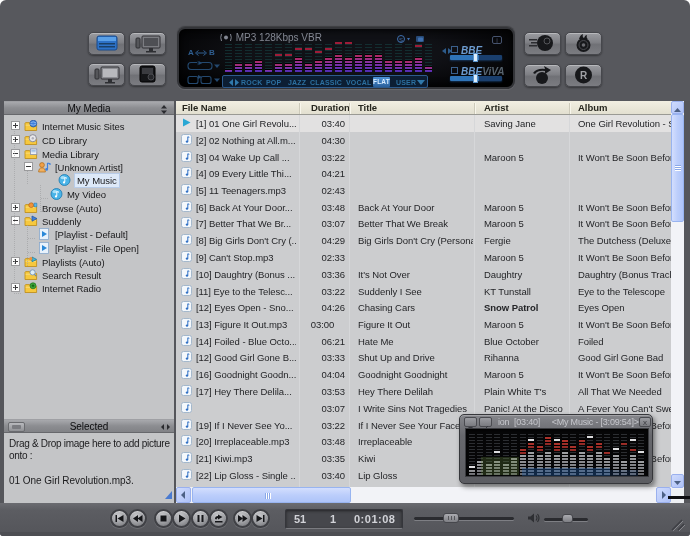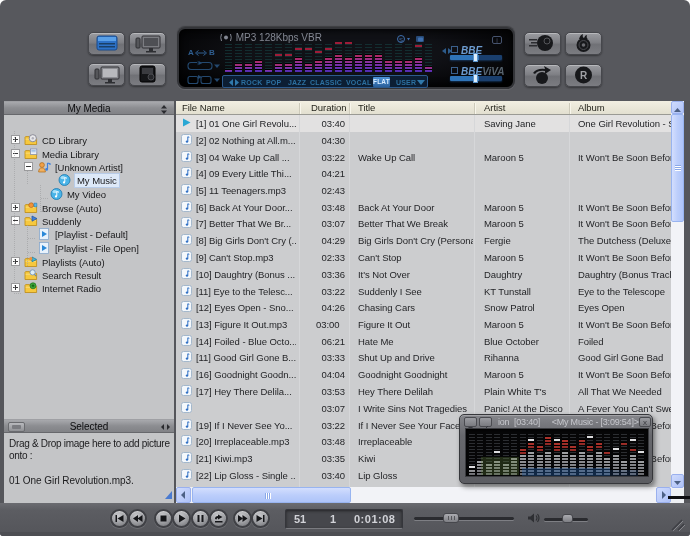--- a/index.html
+++ b/index.html
@@ -21,21 +21,21 @@
 #mainarea { position:absolute; left:0; top:101px; width:690px; height:402px; background:#55565b; }
 #leftpanel { position:absolute; left:4px; top:101px; width:170px; height:402px; background:#c4c5c7; font-size:9.5px; letter-spacing:-0.05px; color:#18181a;}
 .panelhdr { position:absolute; left:0; width:170px; height:14px;
   background:linear-gradient(#a8a9ad,#8c8d91 50%,#818286);
   border-bottom:1px solid #67686c; border-top:1px solid #9fa0a4;
   font-size:10px; color:#0c0c0e; text-align:center; line-height:13px; }
 .trow { position:absolute; height:14px; line-height:13px; white-space:nowrap; }
 #tablewrap { position:absolute; left:176px; top:101px; width:508px; height:402px; background:#cccdcf; overflow:hidden;}
 #thead { position:absolute; left:0; top:0; width:495px; height:14px;
   background:linear-gradient(#f2efe2,#e9e6d7 60%,#e2dfd0); border-bottom:1px solid #9a9a94; font-size:9.5px; letter-spacing:-0.05px; color:#26261e; }
-.hcell { position:absolute; top:0px; line-height:14px; }
+.hcell { position:absolute; top:0px; line-height:14px;font-weight:bold; }
 .hsep { position:absolute; top:2px; width:1px; height:11px; background:#cdcaba; box-shadow:1px 0 0 #f8f6ec; }
 .row { position:absolute; left:0; width:495px; height:17px; font-size:9.5px; letter-spacing:-0.05px; color:#242528; }
 .cell { position:absolute; top:1px; line-height:16px; white-space:nowrap; overflow:hidden; }
 .vline { position:absolute; top:0; width:1px; height:372px; background:#d6d7d9; }
 #bottombar { position:absolute; left:0; top:503px; width:690px; height:29px;
   background:linear-gradient(#6b6c71,#5c5d62 25%,#55565b); }
 #botedge { position:absolute; left:0; top:532px; width:690px; height:4px; background:#4d4e53; }
 .cbtn { position:absolute; top:509px; width:19px; height:19px; border-radius:50%;
   background:radial-gradient(circle at 42% 32%, #c9cacd 0%, #a3a4a8 45%, #808185 80%, #737478 100%);
   border:2px solid #3f4045; box-shadow:0 1px 1px rgba(255,255,255,.15), inset 0 1px 1px rgba(255,255,255,.5);}
@@ -209,20 +209,33 @@
 <div class="abs" style="left:282px;top:37px;font-size:10px;font-weight:bold;font-style:italic;color:#6d9cd0;">BBE<span style="color:#57636e;">ViVA</span></div>
 <div class="abs" style="left:271px;top:47px;width:52px;height:5px;background:linear-gradient(to right,#2f74b8 0 55%,#1a3f6e 55%);border-radius:1px;box-shadow:0 1px 2px rgba(40,110,190,.4);"></div>
 <div class="abs" style="left:294px;top:45px;width:5px;height:9px;background:#ddeefc;border:1px solid #5a94cc;"></div>
     </div>
 <div id="mainarea"></div>
 <div id="leftpanel">
       <div class="panelhdr" style="top:0;">My Media<svg class="abs" style="left:156px;top:3px;" width="8" height="9">
           <path d="M4 0 L7 3.5 L1 3.5 z" fill="#2a2b2f"></path>
           <path d="M4 9 L7 5.5 L1 5.5 z" fill="#2a2b2f"></path>
         </svg></div>
+<div class="trow" style="left:0;top:18px;width:170px;">
+        <svg class="abs" style="left:7px;top:2px;" width="9" height="9">
+          <rect x="0.5" y="0.5" width="8" height="8" fill="#fdfdfd" stroke="#9a9a9c"></rect>
+          <path d="M2 4.5 L7 4.5 M4.5 2 L4.5 7" stroke="#3a3a3c"></path>
+        </svg>
+        <span class="abs" style="left:20px;top:1px;"><svg width="14" height="12" viewBox="0 0 14 12">
+            <path d="M1 3.2 L1 10.5 L12.6 10.5 L12.6 4.4 L6.8 4.4 L5.6 2.6 L1.6 2.6 Z" fill="#f6c83e" stroke="#bd8a14" stroke-width="0.8"></path>
+            <path d="M1.6 4.8 L12 4.8 L12 5.6 L1.6 5.6 Z" fill="#fbe08a"></path>
+            <circle cx="9.3" cy="3.6" r="3.4" fill="#3f80dd" stroke="#1d4f9e" stroke-width="0.7"></circle>
+            <path d="M6.5 2.6 Q9.3 1 12 2.8 M6.3 4.4 Q9.3 6 12.1 4.2" stroke="#a8ccf4" fill="none" stroke-width="0.7"></path>
+          </svg></span>
+        <span class="abs" style="left:38px;top:1px;">Internet Music Sites</span>
+      </div>
 <div class="trow" style="left:0;top:32px;width:170px;">
         <svg class="abs" style="left:7px;top:2px;" width="9" height="9">
           <rect x="0.5" y="0.5" width="8" height="8" fill="#fdfdfd" stroke="#9a9a9c"></rect>
           <path d="M2 4.5 L7 4.5 M4.5 2 L4.5 7" stroke="#3a3a3c"></path>
         </svg>
         <span class="abs" style="left:20px;top:1px;"><svg width="14" height="12" viewBox="0 0 14 12">
             <path d="M1 3.2 L1 10.5 L12.6 10.5 L12.6 4.4 L6.8 4.4 L5.6 2.6 L1.6 2.6 Z" fill="#f6c83e" stroke="#bd8a14" stroke-width="0.8"></path>
             <path d="M1.6 4.8 L12 4.8 L12 5.6 L1.6 5.6 Z" fill="#fbe08a"></path>
             <circle cx="8.8" cy="4.2" r="3.6" fill="#e8e8ea" stroke="#8a8a96"></circle>
             <circle cx="8.8" cy="4.2" r="1.2" fill="#b0b0ba"></circle>
@@ -406,21 +419,20 @@
         <span class="cell" style="left:402px;width:93px;"></span>
       </div>
 <div class="row" style="top:48px;background:transparent;">
         <span class="abs" style="left:5px;top:2px;"><svg width="11" height="11">
             <rect x="0.5" y="0.5" width="10" height="10" rx="2" fill="#f4f8fc" stroke="#a4b8cc"></rect>
             <path d="M6.8 7.4 L6.8 2.8 L8.3 3.3" stroke="#2f6fc4" stroke-width="1" fill="none"></path>
             <circle cx="6" cy="7.6" r="1.2" fill="#2f6fc4"></circle>
           </svg></span>
         <span class="cell" style="left:20px;width:100px;">[3] 04 Wake Up Call ...</span>
         <span class="cell" style="left:124px;width:45px;text-align:right;">03:22</span>
-        <span class="cell" style="left:182px;width:115px;">Wake Up Call</span>
         <span class="cell" style="left:308px;width:84px;">Maroon 5</span>
         <span class="cell" style="left:402px;width:93px;">It Won't Be Soon Befor</span>
       </div>
 <div class="row" style="top:64px;background:transparent;">
         <span class="abs" style="left:5px;top:2px;"><svg width="11" height="11">
             <rect x="0.5" y="0.5" width="10" height="10" rx="2" fill="#f4f8fc" stroke="#a4b8cc"></rect>
             <path d="M6.8 7.4 L6.8 2.8 L8.3 3.3" stroke="#2f6fc4" stroke-width="1" fill="none"></path>
             <circle cx="6" cy="7.6" r="1.2" fill="#2f6fc4"></circle>
           </svg></span>
         <span class="cell" style="left:20px;width:100px;">[4] 09 Every Little Thi...</span>
@@ -478,21 +490,20 @@
         <span class="cell" style="left:402px;width:93px;">The Dutchess (Deluxe ‘</span>
       </div>
 <div class="row" style="top:148px;background:transparent;">
         <span class="abs" style="left:5px;top:2px;"><svg width="11" height="11">
             <rect x="0.5" y="0.5" width="10" height="10" rx="2" fill="#f4f8fc" stroke="#a4b8cc"></rect>
             <path d="M6.8 7.4 L6.8 2.8 L8.3 3.3" stroke="#2f6fc4" stroke-width="1" fill="none"></path>
             <circle cx="6" cy="7.6" r="1.2" fill="#2f6fc4"></circle>
           </svg></span>
         <span class="cell" style="left:20px;width:100px;">[9] Can't Stop.mp3</span>
         <span class="cell" style="left:124px;width:45px;text-align:right;">02:33</span>
-        <span class="cell" style="left:182px;width:115px;">Can't Stop</span>
         <span class="cell" style="left:308px;width:84px;">Maroon 5</span>
         <span class="cell" style="left:402px;width:93px;">It Won't Be Soon Befor</span>
       </div>
 <div class="row" style="top:165px;background:transparent;">
         <span class="abs" style="left:5px;top:2px;"><svg width="11" height="11">
             <rect x="0.5" y="0.5" width="10" height="10" rx="2" fill="#f4f8fc" stroke="#a4b8cc"></rect>
             <path d="M6.8 7.4 L6.8 2.8 L8.3 3.3" stroke="#2f6fc4" stroke-width="1" fill="none"></path>
             <circle cx="6" cy="7.6" r="1.2" fill="#2f6fc4"></circle>
           </svg></span>
         <span class="cell" style="left:20px;width:100px;">[10] Daughtry (Bonus ...</span>
@@ -515,31 +526,31 @@
       </div>
 <div class="row" style="top:198px;background:transparent;">
         <span class="abs" style="left:5px;top:2px;"><svg width="11" height="11">
             <rect x="0.5" y="0.5" width="10" height="10" rx="2" fill="#f4f8fc" stroke="#a4b8cc"></rect>
             <path d="M6.8 7.4 L6.8 2.8 L8.3 3.3" stroke="#2f6fc4" stroke-width="1" fill="none"></path>
             <circle cx="6" cy="7.6" r="1.2" fill="#2f6fc4"></circle>
           </svg></span>
         <span class="cell" style="left:20px;width:100px;">[12] Eyes Open - Sno...</span>
         <span class="cell" style="left:124px;width:45px;text-align:right;">04:26</span>
         <span class="cell" style="left:182px;width:115px;">Chasing Cars</span>
-        <span class="cell" style="left:308px;width:84px;">Snow Patrol</span>
+        <span class="cell" style="left:308px;width:84px;font-weight:bold;">Snow Patrol</span>
         <span class="cell" style="left:402px;width:93px;">Eyes Open</span>
       </div>
 <div class="row" style="top:215px;background:transparent;">
         <span class="abs" style="left:5px;top:2px;"><svg width="11" height="11">
             <rect x="0.5" y="0.5" width="10" height="10" rx="2" fill="#f4f8fc" stroke="#a4b8cc"></rect>
             <path d="M6.8 7.4 L6.8 2.8 L8.3 3.3" stroke="#2f6fc4" stroke-width="1" fill="none"></path>
             <circle cx="6" cy="7.6" r="1.2" fill="#2f6fc4"></circle>
           </svg></span>
         <span class="cell" style="left:20px;width:100px;">[13] Figure It Out.mp3</span>
-        <span class="cell" style="left:140px;width:45px;text-align:left;">03:00</span>
+        <span class="cell" style="left:124px;width:45px;text-align:center;">03:00</span>
         <span class="cell" style="left:182px;width:115px;">Figure It Out</span>
         <span class="cell" style="left:308px;width:84px;">Maroon 5</span>
         <span class="cell" style="left:402px;width:93px;">It Won't Be Soon Befor</span>
       </div>
 <div class="row" style="top:232px;background:transparent;">
         <span class="abs" style="left:5px;top:2px;"><svg width="11" height="11">
             <rect x="0.5" y="0.5" width="10" height="10" rx="2" fill="#f4f8fc" stroke="#a4b8cc"></rect>
             <path d="M6.8 7.4 L6.8 2.8 L8.3 3.3" stroke="#2f6fc4" stroke-width="1" fill="none"></path>
             <circle cx="6" cy="7.6" r="1.2" fill="#2f6fc4"></circle>
           </svg></span>
@@ -548,21 +559,21 @@
         <span class="cell" style="left:182px;width:115px;">Hate Me</span>
         <span class="cell" style="left:308px;width:84px;">Blue October</span>
         <span class="cell" style="left:402px;width:93px;">Foiled</span>
       </div>
 <div class="row" style="top:248px;background:transparent;">
         <span class="abs" style="left:5px;top:2px;"><svg width="11" height="11">
             <rect x="0.5" y="0.5" width="10" height="10" rx="2" fill="#f4f8fc" stroke="#a4b8cc"></rect>
             <path d="M6.8 7.4 L6.8 2.8 L8.3 3.3" stroke="#2f6fc4" stroke-width="1" fill="none"></path>
             <circle cx="6" cy="7.6" r="1.2" fill="#2f6fc4"></circle>
           </svg></span>
-        <span class="cell" style="left:20px;width:100px;">[11] Good Girl Gone B...</span>
+        <span class="cell" style="left:20px;width:100px;">[12] Good Girl Gone B...</span>
         <span class="cell" style="left:124px;width:45px;text-align:right;">03:33</span>
         <span class="cell" style="left:182px;width:115px;">Shut Up and Drive</span>
         <span class="cell" style="left:308px;width:84px;">Rihanna</span>
         <span class="cell" style="left:402px;width:93px;">Good Girl Gone Bad</span>
       </div>
 <div class="row" style="top:265px;background:transparent;">
         <span class="abs" style="left:5px;top:2px;"><svg width="11" height="11">
             <rect x="0.5" y="0.5" width="10" height="10" rx="2" fill="#f4f8fc" stroke="#a4b8cc"></rect>
             <path d="M6.8 7.4 L6.8 2.8 L8.3 3.3" stroke="#2f6fc4" stroke-width="1" fill="none"></path>
             <circle cx="6" cy="7.6" r="1.2" fill="#2f6fc4"></circle>

